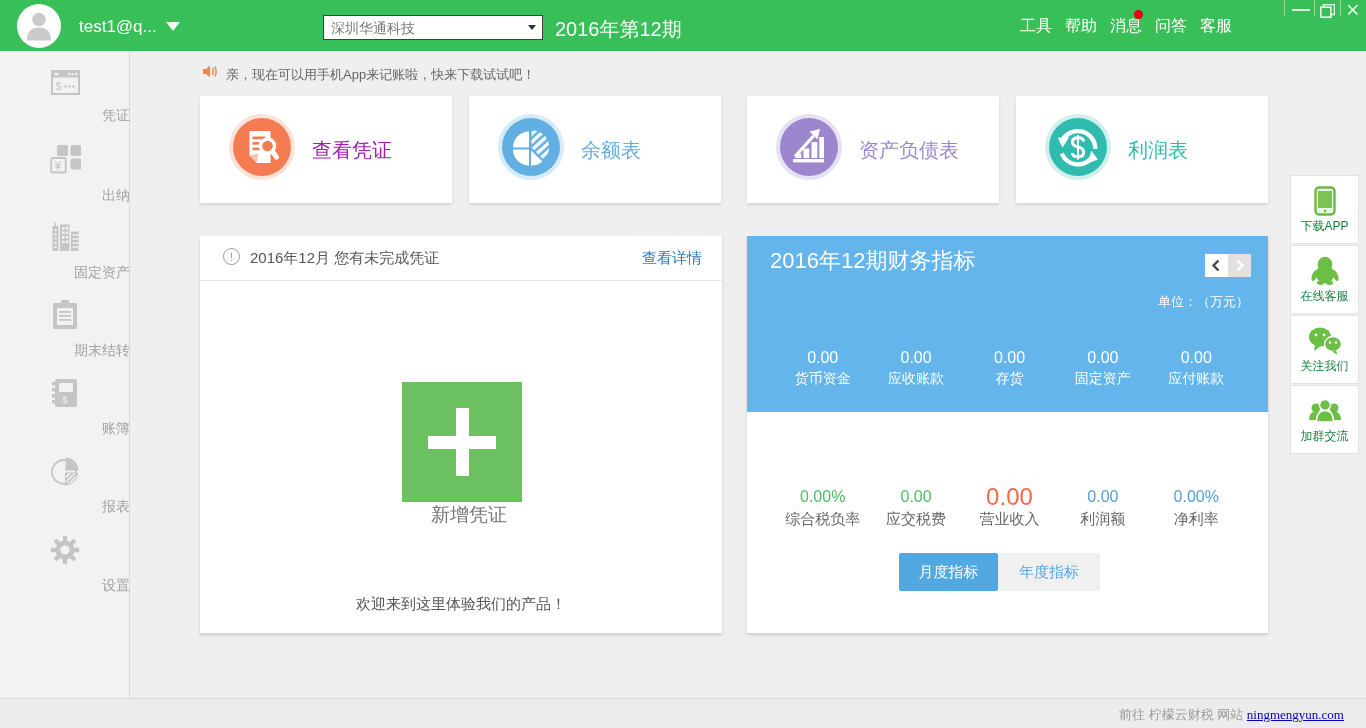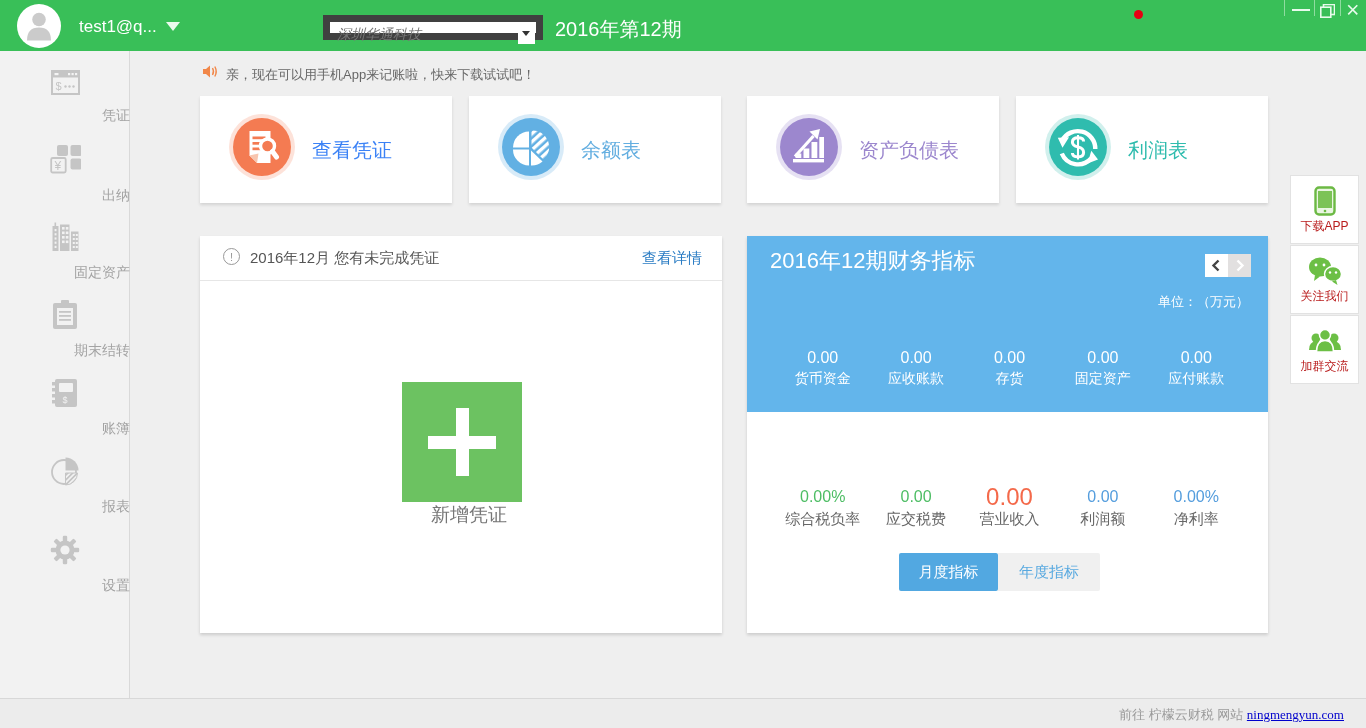--- a/index.html
+++ b/index.html
@@ -4,21 +4,21 @@
 <style>
 * { margin:0; padding:0; box-sizing:border-box; }
 html,body { width:1366px; height:728px; overflow:hidden; font-family:"Liberation Sans",sans-serif; }
 body { position:relative; background:#efefef; }
 
 
 #topbar { position:absolute; left:0; top:0; width:1366px; height:51px; background:#39bf58; }
 #avatar { position:absolute; left:17px; top:4px; width:44px; height:44px; border-radius:50%; background:#fff; overflow:hidden; }
 #uname { position:absolute; left:79px; top:17px; color:#fff; font-size:17px; }
 #utri { position:absolute; left:166px; top:22px; width:0; height:0; border-left:7px solid transparent; border-right:7px solid transparent; border-top:9px solid #eafbee; }
-#selbox { position:absolute; left:323px; top:15px; width:220px; height:25px; background:#fff; border:7px solid #404040;font-style:italic; }
+#selbox { position:absolute; left:323px; top:15px; width:220px; height:25px; background:#fff; border:1px solid #404040; }
 #selbox .txt { position:absolute; left:7px; top:4px; font-size:14px; color:#777; }
 #selbox .arr { position:absolute; right:1px; top:1px; width:17px; height:21px; background:#fff; }
 #selbox .arr:after { content:""; position:absolute; left:4px; top:8px; border-left:4px solid transparent; border-right:4px solid transparent; border-top:5px solid #333; }
 #period { position:absolute; left:555px; top:16px; color:#fff; font-size:20px; }
 #topmenu { position:absolute; left:1020px; top:16px; color:#fff; font-size:16px; }
 #topmenu span { margin-right:13px; position:relative; }
 #reddot { position:absolute; left:1134px; top:10px; width:9px; height:9px; background:#e60012; border-radius:50%; }
 .wc-sep { position:absolute; top:0; width:1px; height:16px; background:#8fdca0; }
 #wc-min { position:absolute; left:1292px; top:9px; width:18px; height:2px; background:#e8fbec; }
 #wc-close { position:absolute; left:1347px; top:4px; width:14px; height:14px; }
@@ -34,21 +34,21 @@
 
 
 .card { position:absolute; top:96px; width:252px; height:107px; background:#fff; box-shadow:0 2px 3px rgba(0,0,0,0.12); }
 .card .circ { position:absolute; left:33px; top:22px; width:58px; height:58px; border-radius:50%; }
 .card .cap { position:absolute; left:112px; top:41px; font-size:20px; }
 #card1 { left:200px; } #card2 { left:469px; } #card3 { left:747px; } #card4 { left:1016px;padding-left:8px; }
 #card1 .circ { background:#f47b52; box-shadow:0 0 0 4px rgba(244,123,82,0.22); }
 #card2 .circ { background:#62b0e3; box-shadow:0 0 0 4px rgba(98,176,227,0.25); }
 #card3 .circ { background:#9c87ce; box-shadow:0 0 0 4px rgba(156,135,206,0.25); }
 #card4 .circ { background:#2fbcae; box-shadow:0 0 0 4px rgba(47,188,174,0.22); }
-#card1 .cap { color:#3b82f6; }
+#card1 .cap { color:#a21caf; }
 #card2 .cap { color:#63aee0; }
 #card3 .cap { color:#9c87ce; }
 #card4 .cap { color:#2fbcae; }
 
 
 #lpanel { position:absolute; left:200px; top:236px; width:522px; height:397px; background:#fff; box-shadow:0 2px 3px rgba(0,0,0,0.15); }
 #lpanel .hd { position:absolute; left:0; top:0; width:522px; height:45px; border-bottom:1px solid #e6e6e6; }
 #lpanel .hd .ico { position:absolute; left:23px; top:12px; width:17px; height:17px; border:1px solid #999; border-radius:50%; color:#999; font-size:11px; text-align:center; line-height:16px; }
 #lpanel .hd .t { position:absolute; left:50px; top:13px; font-size:15px; color:#555; }
 #lpanel .hd .more { position:absolute; right:20px; top:13px; font-size:15px; color:#2a7cc4; }
@@ -79,21 +79,21 @@
 #srow2 .c3 { color:#f4694a; font-size:24px; line-height:26px; }
 #srow2 .c4 { color:#549ddd; }
 #srow2 .c5 { color:#549ddd; }
 #btnrow { position:absolute; left:152px; top:317px; height:38px; }
 #btnrow .m { position:absolute; left:0; top:0; width:99px; height:38px; background:#52a8e1; color:#fff; font-size:15px; text-align:center; line-height:38px; border-radius:2px; }
 #btnrow .y { position:absolute; left:99px; top:0; width:102px; height:38px; background:#f0f0f0; color:#58a9e0; font-size:15px; text-align:center; line-height:38px; border-radius:0 2px 2px 0; }
 
 
 #rightbar { position:absolute; left:1290px; top:175px; width:69px; }
 .rbox { width:69px; height:69px; background:#fff; border:1px solid #e2e2e2; margin-bottom:1px; text-align:center; position:relative; }
-.rbox .lbl { position:absolute; left:0; bottom:8px; width:67px; font-size:12px; color:#b91c1c; }
+.rbox .lbl { position:absolute; left:0; bottom:8px; width:67px; font-size:12px; color:#15803d; }
 .rbox svg { margin-top:10px; }
 
 
 #footline { position:absolute; left:0; top:698px; width:1366px; height:1px; background:#d8d8d8; }
 #footer { position:absolute; left:0; top:699px; width:1366px; height:29px; background:#ececec; }
 #foottext { position:absolute; right:22px; top:7px; font-size:13px; color:#9a9a9a; }
 #foottext a { color:#0000cc; font-family:"Liberation Serif",serif; font-size:13px; text-decoration:underline; }
 </style>
 </head>
 <body>
@@ -105,20 +105,21 @@
       <path d="M10 36.5 Q10 23.5 22 23.5 Q34 23.5 34 36.5 Z" fill="#cbcbcb"></path>
     </svg>
   </div>
   <div id="uname">test1@q...</div>
   <div id="utri"></div>
   <div id="selbox">
       <span class="txt">深圳华通科技</span>
       <span class="arr"></span>
     </div>
   <div id="period">2016年第12期</div>
+  <div id="topmenu"><span>工具</span><span>帮助</span><span>消息</span><span>问答</span><span>客服</span></div>
   <div id="reddot"></div>
   <div class="wc-sep" style="left:1284px;"></div>
   <div class="wc-sep" style="left:1314px;"></div>
   <div class="wc-sep" style="left:1340px;"></div>
   <div id="wc-min"></div>
   <svg style="position:absolute;left:1320px;top:4px;" width="15" height="14" viewBox="0 0 15 14">
     <rect x="3.5" y="0.5" width="11" height="10" fill="none" stroke="#e8fbec" stroke-width="1.6"></rect>
     <rect x="0.8" y="3.2" width="10" height="10" fill="#39bf58" stroke="#e8fbec" stroke-width="1.6"></rect>
   </svg>
   <svg id="wc-close" viewBox="0 0 17 17">
@@ -307,20 +308,21 @@
   <div class="hd">
     <div class="ico">!</div>
     <div class="t">2016年12月 您有未完成凭证</div>
     <div class="more">查看详情</div>
   </div>
   <div id="plusbtn">
       <div class="h"></div>
       <div class="v"></div>
     </div>
   <div class="newv">新增凭证</div>
+  <div class="welcome">欢迎来到这里体验我们的产品！</div>
 </div>
 
 <div id="bpanel">
   <div class="bluezone"></div>
   <div class="title">2016年12期财务指标</div>
   <div class="navs">
     <div class="b1"><svg width="23" height="23" viewBox="0 0 23 23">
           <path d="M13.5 6.5 L8.5 11.5 L13.5 16.5" stroke="#444" stroke-width="2.4" fill="none"></path>
         </svg></div>
     <div class="b2"><svg width="23" height="23" viewBox="0 0 23 23">
@@ -381,20 +383,33 @@
 <div id="rightbar">
   <div class="rbox">
     <svg width="22" height="30" viewBox="0 0 22 30">
       <rect x="1.5" y="1.5" width="19" height="27" rx="3.5" fill="#eaf6e2" stroke="#6cb944" stroke-width="2.4"></rect>
       <rect x="4" y="5" width="14" height="17" fill="#7cc356"></rect>
       <circle cx="11" cy="25" r="1.3" fill="#6cb944"></circle>
     </svg>
     <div class="lbl">下载APP</div>
   </div>
   <div class="rbox">
+    <svg width="30" height="29" viewBox="0 0 30 29">
+      <g fill="#6cbf45">
+        <ellipse cx="15" cy="8.5" rx="7.3" ry="7.8"></ellipse>
+        <ellipse cx="15" cy="18" rx="9.2" ry="9.3"></ellipse>
+        <ellipse cx="4.6" cy="19.5" rx="2.4" ry="5.8" transform="rotate(22 4.6 19.5)"></ellipse>
+        <ellipse cx="25.4" cy="19.5" rx="2.4" ry="5.8" transform="rotate(-22 25.4 19.5)"></ellipse>
+        <ellipse cx="10.5" cy="26.8" rx="3.6" ry="2.1"></ellipse>
+        <ellipse cx="19.5" cy="26.8" rx="3.6" ry="2.1"></ellipse>
+      </g>
+    </svg>
+    <div class="lbl">在线客服</div>
+  </div>
+  <div class="rbox">
     <svg width="36" height="30" viewBox="0 0 36 30">
       <ellipse cx="13" cy="11" rx="11" ry="9.5" fill="#6cbf45"></ellipse>
       <path d="M8 19 L7 25 L13 20.5 Z" fill="#6cbf45"></path>
       <circle cx="9" cy="9" r="1.4" fill="#fff"></circle>
       <circle cx="17" cy="9" r="1.4" fill="#fff"></circle>
       <ellipse cx="26" cy="18" rx="8.5" ry="7.5" fill="#6cbf45" stroke="#fff" stroke-width="1.4"></ellipse>
       <path d="M29 24 L30.5 29 L25 25.5 Z" fill="#6cbf45"></path>
       <circle cx="23" cy="16.5" r="1.2" fill="#fff"></circle>
       <circle cx="29" cy="16.5" r="1.2" fill="#fff"></circle>
     </svg>

